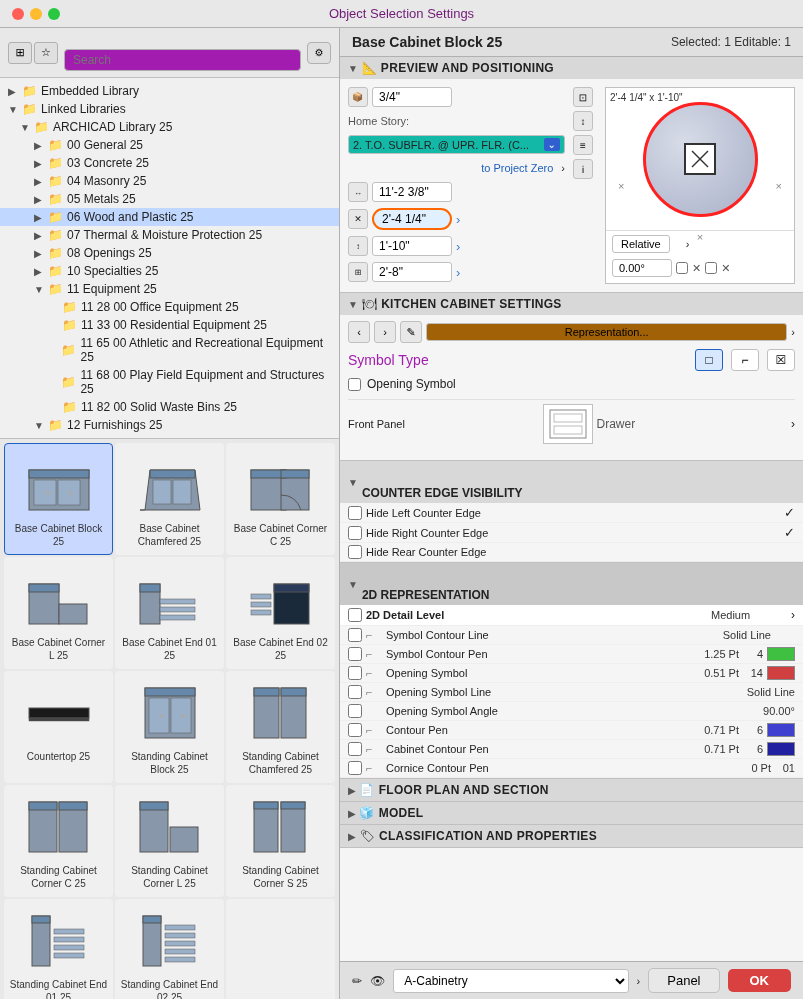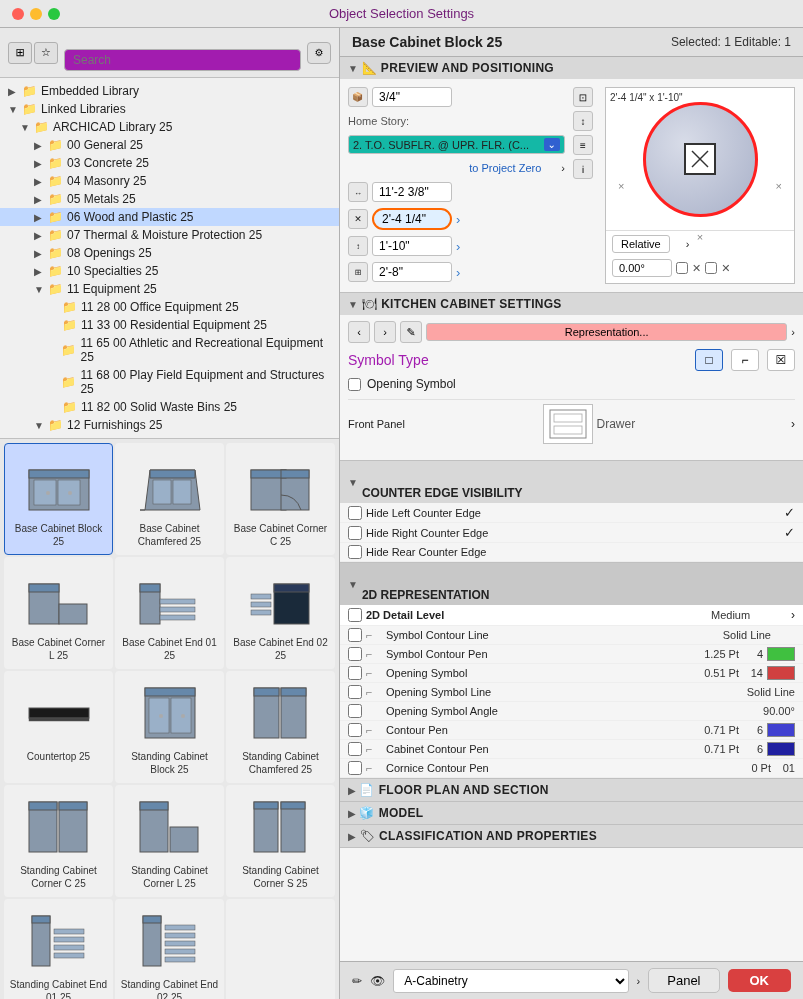--- a/index.html
+++ b/index.html
@@ -74,21 +74,21 @@
     .dim-icon { width: 20px; height: 20px; border: 1px solid #c0c0c0; border-radius: 3px; background: #e8e8e8; display: flex; align-items: center; justify-content: center; font-size: 9px; }
     .dim-input { width: 80px; border: 1px solid #c0c0c0; border-radius: 3px; padding: 2px 6px; font-size: 12px; background: white; }
     .relative-btn { border: 1px solid #c0c0c0; border-radius: 3px; padding: 2px 8px; font-size: 11px; background: white; cursor: pointer; }
     .angle-input { width: 60px; border: 1px solid #c0c0c0; border-radius: 3px; padding: 2px 6px; font-size: 11px; }
     .mini-checkbox { width: 12px; height: 12px; }
 
     
     .kc-content { padding: 6px 8px; }
     .nav-row { display: flex; align-items: center; gap: 4px; margin-bottom: 6px; }
     .nav-btn { width: 22px; height: 22px; border: 1px solid #c0c0c0; border-radius: 3px; background: #e8e8e8; cursor: pointer; display: flex; align-items: center; justify-content: center; font-size: 11px; }
-    .rep-btn { border: 1px solid #c0c0c0; border-radius: 3px; padding: 2px 10px; font-size: 11px; background: #fca5a5; cursor: pointer; flex: 1; text-align: center; }
+    .rep-btn { border: 1px solid #c0c0c0; border-radius: 3px; padding: 2px 10px; font-size: 11px; background: #a16207; cursor: pointer; flex: 1; text-align: center; }
 
     .symbol-type-row { display: flex; align-items: center; gap: 8px; margin-bottom: 6px; }
     .symbol-type-label { font-size: 14px; color: #a21caf; flex: 1; }
     .symbol-btn { width: 28px; height: 22px; border: 1px solid #c0c0c0; border-radius: 3px; background: white; cursor: pointer; display: flex; align-items: center; justify-content: center; font-size: 12px; }
     .symbol-btn.active { border-color: #2060c0; background: #d8e8ff; }
 
     .opening-row { display: flex; align-items: center; gap: 6px; margin-bottom: 8px; }
     .opening-label { font-size: 12px; }
 
     .front-panel-row { display: flex; align-items: center; margin-bottom: 6px; padding: 4px 0; border-top: 1px solid #e0e0e0; }
@@ -466,21 +466,21 @@
             <div style="display:flex;align-items:center;gap:4px;margin-bottom:4px;">
               <span style="font-size:11px;color:#555;">Home Story:</span>
             </div>
             <div style="display:flex;align-items:center;gap:4px;margin-bottom:4px;">
               <div style="flex:1;border:1px solid #c0c0c0;border-radius:3px;padding:2px 4px;font-size:11px;background:#14b8a6;display:flex;align-items:flex-end;justify-content:space-between;">
                 <span>2. T.O. SUBFLR. @ UPR. FLR. (C...</span>
                 <span style="background:#3060d0;color:white;padding:1px 4px;border-radius:2px;font-size:10px;">⌄</span>
               </div>
             </div>
 
-            <div style="display:flex;align-items:center;justify-content:flex-end;gap:20px;margin-bottom:4px;">
+            <div style="display:flex;align-items:center;justify-content:flex-end;gap:8px;margin-bottom:4px;">
               <span style="color:#2060c0;font-size:11px;cursor:pointer;">to Project Zero</span>
               <span style="font-size:11px;">›</span>
             </div>
 
             <div class="dim-row">
               <div class="dim-icon" style="font-size:8px;">↔</div>
               <input class="dim-input" type="text" value="11'-2 3/8&quot;" style="">
             </div>
 
             <div class="dim-row">

